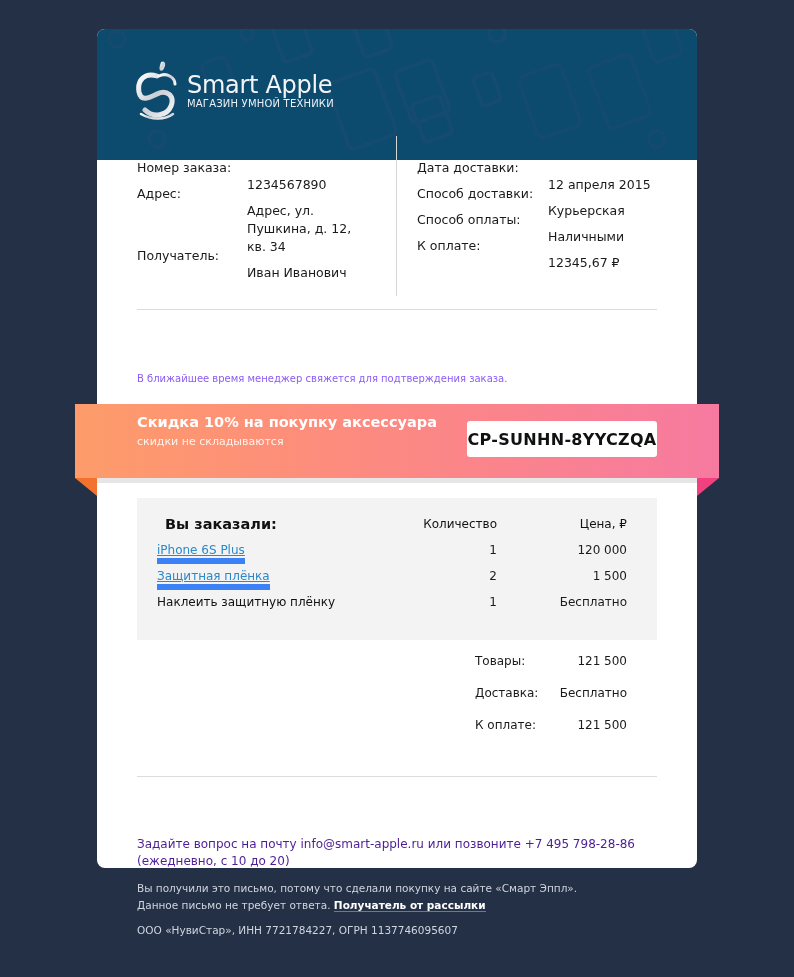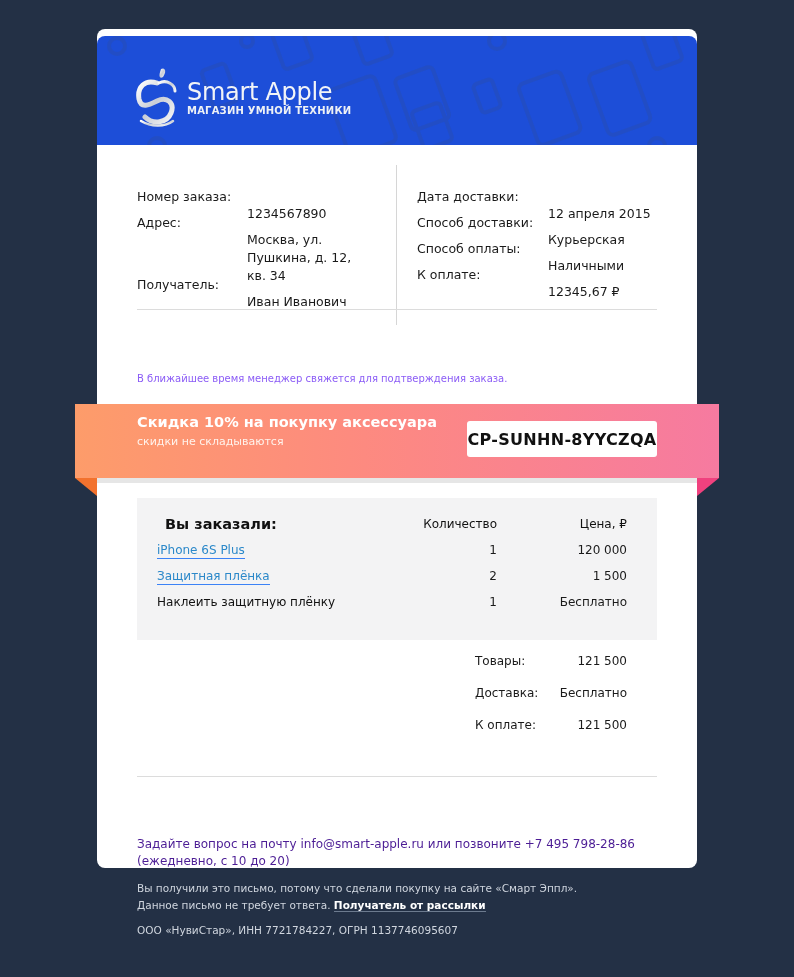--- a/index.html
+++ b/index.html
@@ -4,31 +4,31 @@
 <style>
   * { box-sizing: border-box; margin: 0; padding: 0; }
   html, body { width: 794px; height: 977px; background: #233045; overflow: hidden; }
   body { font-family: "DejaVu Sans", sans-serif; color: #1a1a1a; position: relative; }
 
   .card {
     position: absolute; left: 97px; top: 29px; width: 600px; height: 839px;
     background: #ffffff; border-radius: 8px; overflow: visible;
   }
   .header {
-    position: absolute; left: 0; top: 7px; width: 600px; height: 109px;
-    background: #1d4ed8; border-radius: 8px 8px 0 0; overflow: hidden;
+    position: absolute; left: 0; top: 0; width: 600px; height: 131px;
+    background: #0c4a6e; border-radius: 8px 8px 0 0; overflow: hidden;
   }
   .header .pattern { position: absolute; inset: 0; opacity: 0.18; }
   .logo { position: absolute; left: 38px; top: 26px; height: 70px; display: flex; align-items: center; }
   .logo-mark { width: 46px; height: 64px; }
   .logo-text { margin-left: 6px; color: #f2f4f7; }
   .logo-title { font-size: 24px; line-height: 26px; font-weight: normal; letter-spacing: -0.3px; }
-  .logo-sub { font-size: 10px; font-weight: bold; letter-spacing: 0.2px; margin-top: 0; color: #eef1f5; }
-
-  .info { position: absolute; left: 0; top: 136px; width: 600px; height: 160px; font-size: 12.5px; }
+  .logo-sub { font-size: 10px; font-weight: normal; letter-spacing: 0.2px; margin-top: 0; color: #eef1f5; }
+
+  .info { position: absolute; left: 0; top: 107px; width: 600px; height: 160px; font-size: 12.5px; }
   .info-col { position: absolute; top: 0; }
   .info-left { left: 40px; width: 260px; }
   .info-right { left: 320px; width: 260px; }
   .vsep { position: absolute; left: 299px; top: 0; width: 1px; height: 160px; background: #d6d6d6; }
   .row { position: absolute; left: 0; }
   .lbl { position: absolute; left: 0; white-space: nowrap; }
   .val { position: absolute; white-space: nowrap; line-height: 17px; margin-top: 16px; }
   .info-left .val { left: 110px; }
   .info-right .val { left: 131px; }
   .hsep1 { position: absolute; left: 40px; top: 280px; width: 520px; height: 1px; background: #dcdcdc; }
@@ -57,21 +57,21 @@
     border-top: 18px solid #f0417e; border right: 22px solid transparent;
     border-right: 22px solid transparent;
   }
 
   .order { position: absolute; left: 40px; top: 469px; width: 520px; height: 142px; background: #f3f3f4; }
   .order-head { position: absolute; left: 20px; top: 18px; font-size: 14.5px; font-weight: bold; color: #111; margin-left: 8px; }
   .col-qty-h { position: absolute; right: 160px; top: 19px; font-size: 12px; color: #111; }
   .col-price-h { position: absolute; right: 30px; top: 19px; font-size: 12px; color: #111; }
   .item { position: absolute; left: 0; width: 520px; height: 20px; font-size: 12px; }
   .item-name { position: absolute; left: 20px; white-space: nowrap; color: #111; }
-  .item-name.link { color: #2b88c9; border-bottom: 1px solid #3b82f6; line-height: 15px; }
+  .item-name.link { color: #2b88c9; border-bottom: 6px solid #3b82f6; line-height: 15px; text-decoration: underline; }
   .item-qty { position: absolute; right: 160px; text-align: right; }
   .item-price { position: absolute; right: 30px; text-align: right; white-space: nowrap; }
 
   .totals { position: absolute; left: 378px; top: 621px; width: 160px; font-size: 12px; }
   .trow { position: absolute; left: 0; width: 160px; height: 18px; }
   .tlbl { position: absolute; left: 0; white-space: nowrap; }
   .tval { position: absolute; right: 8px; white-space: nowrap; }
 
   .hsep2 { position: absolute; left: 40px; top: 747px; width: 520px; height: 1px; background: #dcdcdc; }
   .contact { position: absolute; left: 40px; top: 807px; font-size: 12px; line-height: 17px; color: #4c1d95; width: 520px; }
@@ -128,21 +128,21 @@
   </div>
 
   <div class="info">
     <div class="info-col info-left">
       <div class="row" style="top:24px">
         <span class="lbl">Номер заказа:</span>
         <span class="val" style="left:110px">1234567890</span>
       </div>
       <div class="row" style="top:50px">
         <span class="lbl">Адрес:</span>
-        <span class="val" style="left:110px;top:0">Москва, ул.</span>
+        <span class="val" style="left:110px;top:0">Адрес, ул.</span>
         <span class="val" style="left:110px;top:18px">Пушкина, д. 12,</span>
         <span class="val" style="left:110px;top:36px">кв. 34</span>
       </div>
       <div class="row" style="top:112px">
         <span class="lbl">Получатель:</span>
         <span class="val" style="left:110px">Иван Иванович</span>
       </div>
     </div>
     <div class="vsep"></div>
     <div class="info-col info-right">

